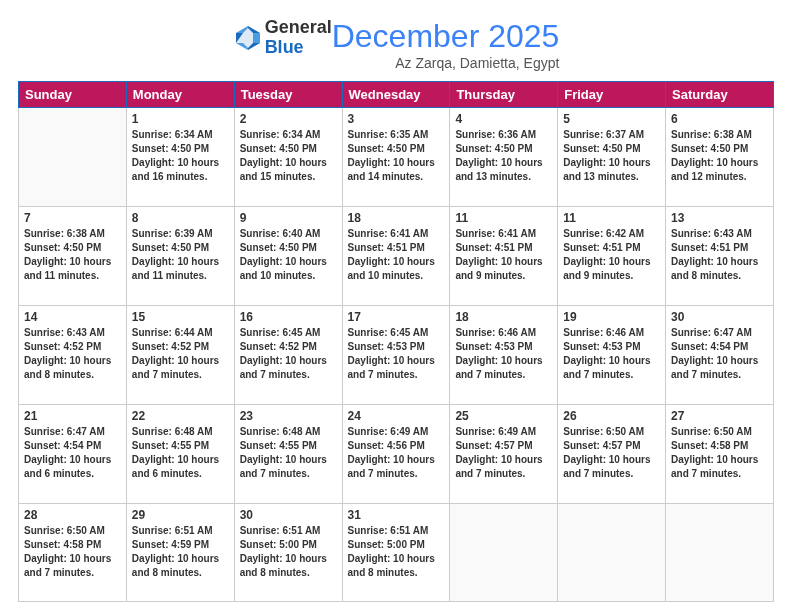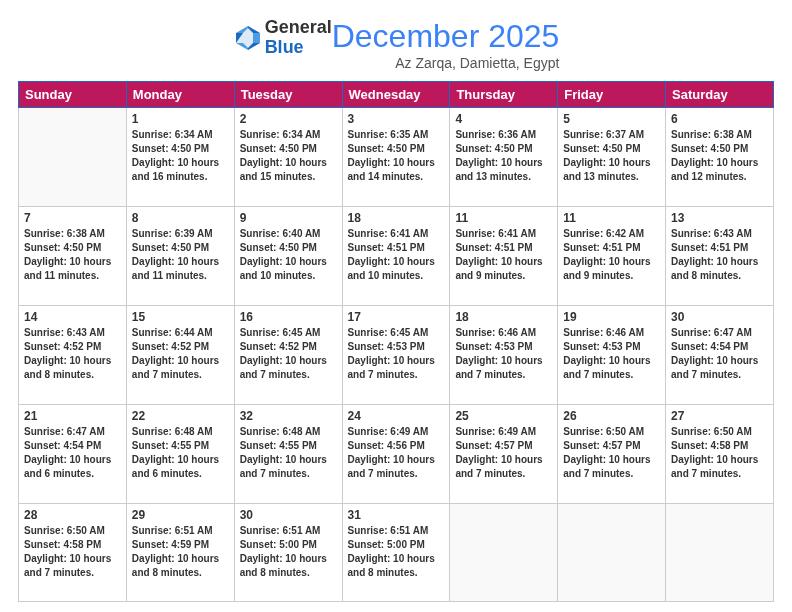--- a/index.html
+++ b/index.html
@@ -233,21 +233,21 @@
         <tr>
           <td>
             <span class="day-number">21</span>
             <div class="day-info">Sunrise: 6:47 AM<br>Sunset: 4:54 PM<br>Daylight: 10 hours<br>and 6 minutes.</div>
           </td>
           <td>
             <span class="day-number">22</span>
             <div class="day-info">Sunrise: 6:48 AM<br>Sunset: 4:55 PM<br>Daylight: 10 hours<br>and 6 minutes.</div>
           </td>
           <td>
-            <span class="day-number">32</span>
+            <span class="day-number">23</span>
             <div class="day-info">Sunrise: 6:48 AM<br>Sunset: 4:55 PM<br>Daylight: 10 hours<br>and 7 minutes.</div>
           </td>
           <td>
             <span class="day-number">24</span>
             <div class="day-info">Sunrise: 6:49 AM<br>Sunset: 4:56 PM<br>Daylight: 10 hours<br>and 7 minutes.</div>
           </td>
           <td>
             <span class="day-number">25</span>
             <div class="day-info">Sunrise: 6:49 AM<br>Sunset: 4:57 PM<br>Daylight: 10 hours<br>and 7 minutes.</div>
           </td>

